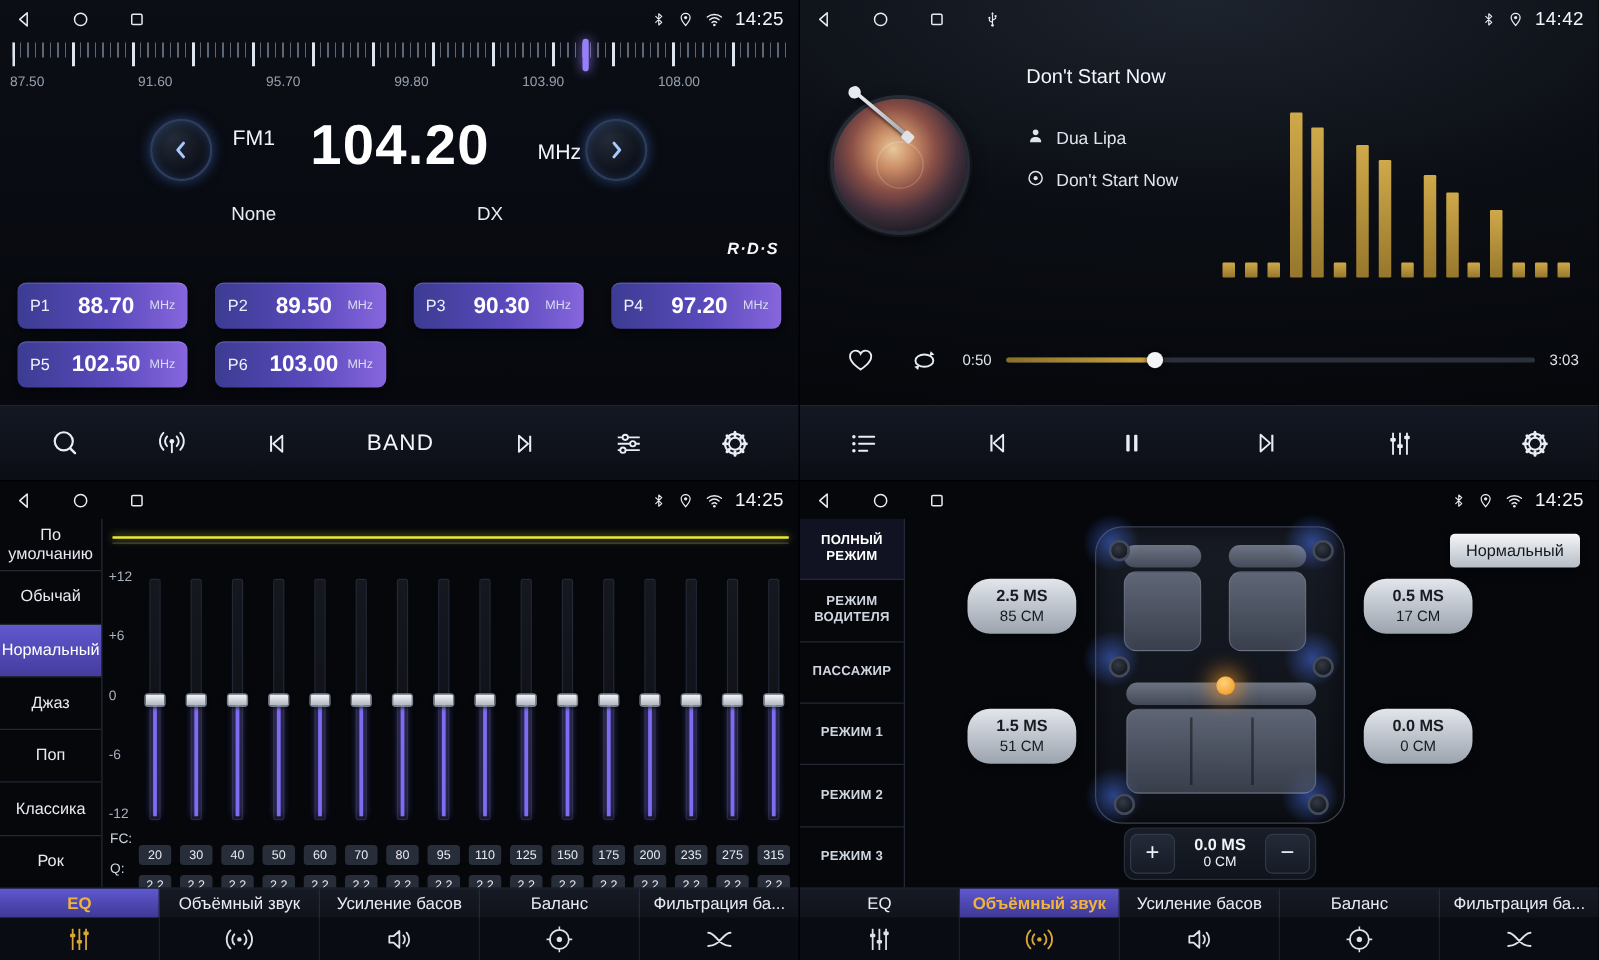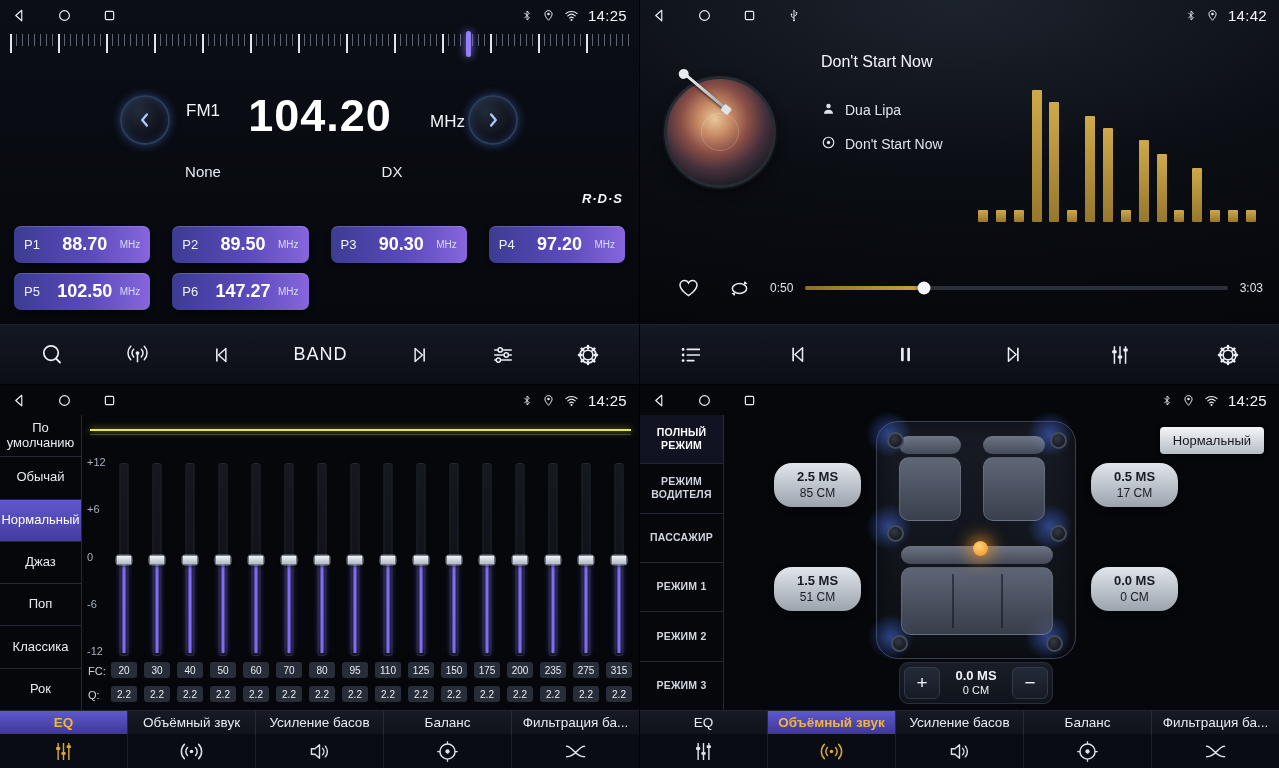--- a/index.html
+++ b/index.html
@@ -70,21 +70,21 @@
 .eq-plot{position:absolute;left:82px;right:0;top:30px;height:296px}
 .eq-curve{position:absolute;left:8px;right:8px;top:14px;height:2px;background:#e9e93a;box-shadow:0 0 7px rgba(233,233,58,.8)}
 .eq-curve2{position:absolute;left:8px;right:8px;top:19px;height:1px;background:#9aa0aa;opacity:.35}
 .db-scale{position:absolute;left:5px;top:42px;height:200px;display:flex;flex-direction:column;justify-content:space-between;font-size:11px;color:#aab2bf;line-height:1}
 .bands{position:absolute;left:28px;right:6px;top:48px;display:flex;justify-content:space-between}
 .band{width:28px;display:flex;flex-direction:column;align-items:center}
 .slider{position:relative;height:193px;width:100%}
 .slider .track{position:absolute;left:50%;transform:translateX(-50%);top:0;bottom:0;width:9px;background:linear-gradient(180deg,#15181f,#0c0e13);border:1px solid #222836;border-radius:2px}
 .slider .fill{position:absolute;left:50%;transform:translateX(-50%);top:50%;bottom:3px;width:3px;background:var(--purple,#7e6cf2);box-shadow:0 0 7px rgba(126,108,242,.9)}
 .slider .handle{position:absolute;left:50%;top:50%;transform:translate(-50%,-50%);width:17px;height:11px;border-radius:3px;background:linear-gradient(180deg,#f3f5f8,#aeb5bf);border:1px solid #78808e;box-shadow:0 1px 3px rgba(0,0,0,.6);cursor:pointer}
-.fcell{margin-top:6px;width:26px;height:16px;border-radius:3px;background:#272d39;font-size:10px;color:#e8ebf2;display:flex;align-items:center;justify-content:center}
+.fcell{margin-top:20px;width:26px;height:16px;border-radius:3px;background:#272d39;font-size:10px;color:#e8ebf2;display:flex;align-items:center;justify-content:center}
 .qcell{margin-top:8px;width:26px;height:16px;border-radius:3px;background:#272d39;font-size:10px;color:#e8ebf2;display:flex;align-items:center;justify-content:center}
 .rowlab{position:absolute;left:6px;font-size:11px;color:#cfd5de}
 .fc-lab{top:250px}
 .q-lab{top:274px}
 
 
 .tabbar{position:absolute;left:0;right:0;bottom:0;height:58px}
 .tabs{display:flex;height:24px;background:#0e1118;border-top:1px solid #20242e}
 .tab{flex:1;display:flex;align-items:center;justify-content:center;font-size:13.5px;color:#e8ebf2;border-right:1px solid #242a36;white-space:nowrap;overflow:hidden;cursor:pointer;background:linear-gradient(180deg,#161a24,#10131b)}
 .tab:last-child{border-right:none}
@@ -159,20 +159,29 @@
             </svg>
           </span>
         <span class="time" data-interactable="false">14:25</span>
       </span>
     </div>
 
     <div class="ruler" data-interactable="false">
       <div class="ticks-minor" data-interactable="false"></div>
       <div class="ticks-major" data-interactable="false"></div>
       <div class="ruler-ind" data-interactable="true"></div>
+      <div class="ruler-labels">
+
+      <span data-interactable="false">87.50</span>
+          <span data-interactable="false">91.60</span>
+          <span data-interactable="false">95.70</span>
+          <span data-interactable="false">99.80</span>
+          <span data-interactable="false">103.90</span>
+          <span data-interactable="false">108.00</span>
+        </div>
     </div>
 
     <div class="tune-btn tune-prev" data-interactable="true">
         <svg viewBox="0 0 24 24" width="22" height="22">
           <path d="M14 6 L9 12 L14 18" fill="none" stroke="currentColor" stroke-width="2.6" stroke-linecap="round" stroke-linejoin="round"></path>
         </svg>
       </div>
     <div class="fm-label" data-interactable="false">FM1</div>
     <div class="fm-none" data-interactable="false">None</div>
     <div class="freq-big" data-interactable="false">104.20</div>
@@ -212,21 +221,21 @@
         </div>
 
         <div class="preset" data-interactable="true">
           <span class="pid" data-interactable="false">P5</span>
           <span class="pfreq" data-interactable="false">102.50</span>
           <span class="punit" data-interactable="false">MHz</span>
         </div>
 
         <div class="preset" data-interactable="true">
           <span class="pid" data-interactable="false">P6</span>
-          <span class="pfreq" data-interactable="false">147.27</span>
+          <span class="pfreq" data-interactable="false">103.00</span>
           <span class="punit" data-interactable="false">MHz</span>
         </div>
       </div>
 
     <div class="toolbar" data-interactable="false">
       <span class="tbtn" data-interactable="true">
           <svg viewBox="0 0 28 28" width="27" height="27">
             <circle cx="13.5" cy="12.5" r="7.5" fill="none" stroke="currentColor" stroke-width="1.8"></circle>
             <path d="M19 18.5 L22.8 22.3" stroke="currentColor" stroke-width="2" stroke-linecap="round"></path>
           </svg>

